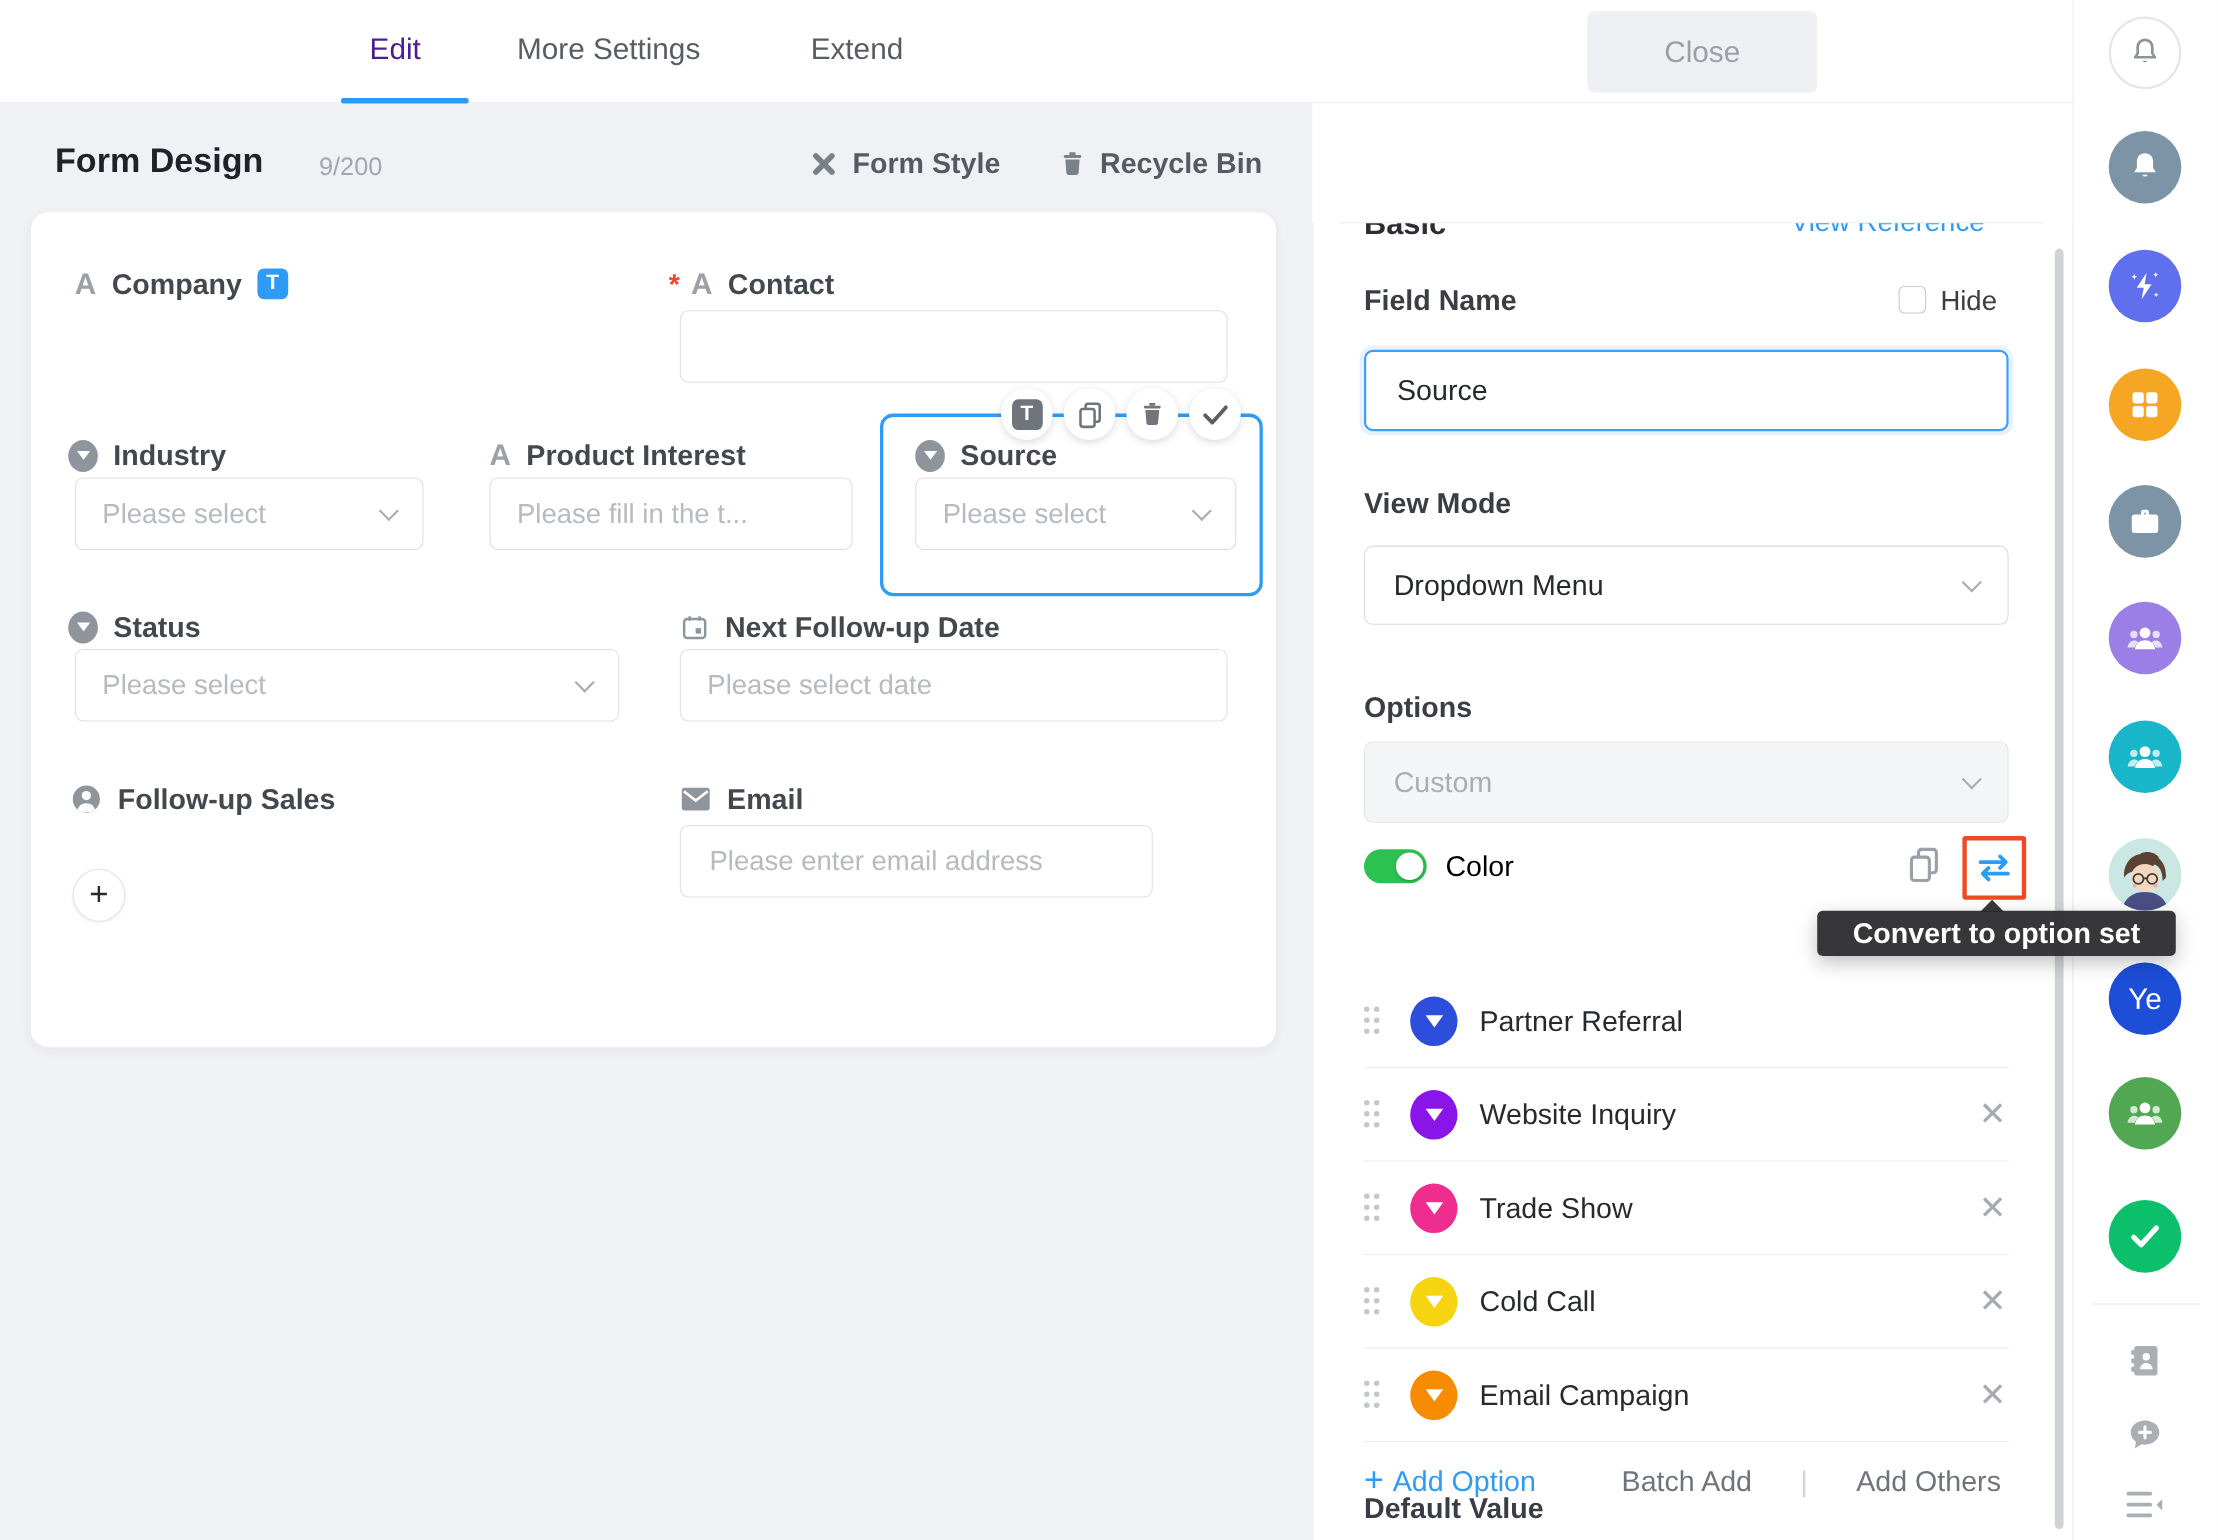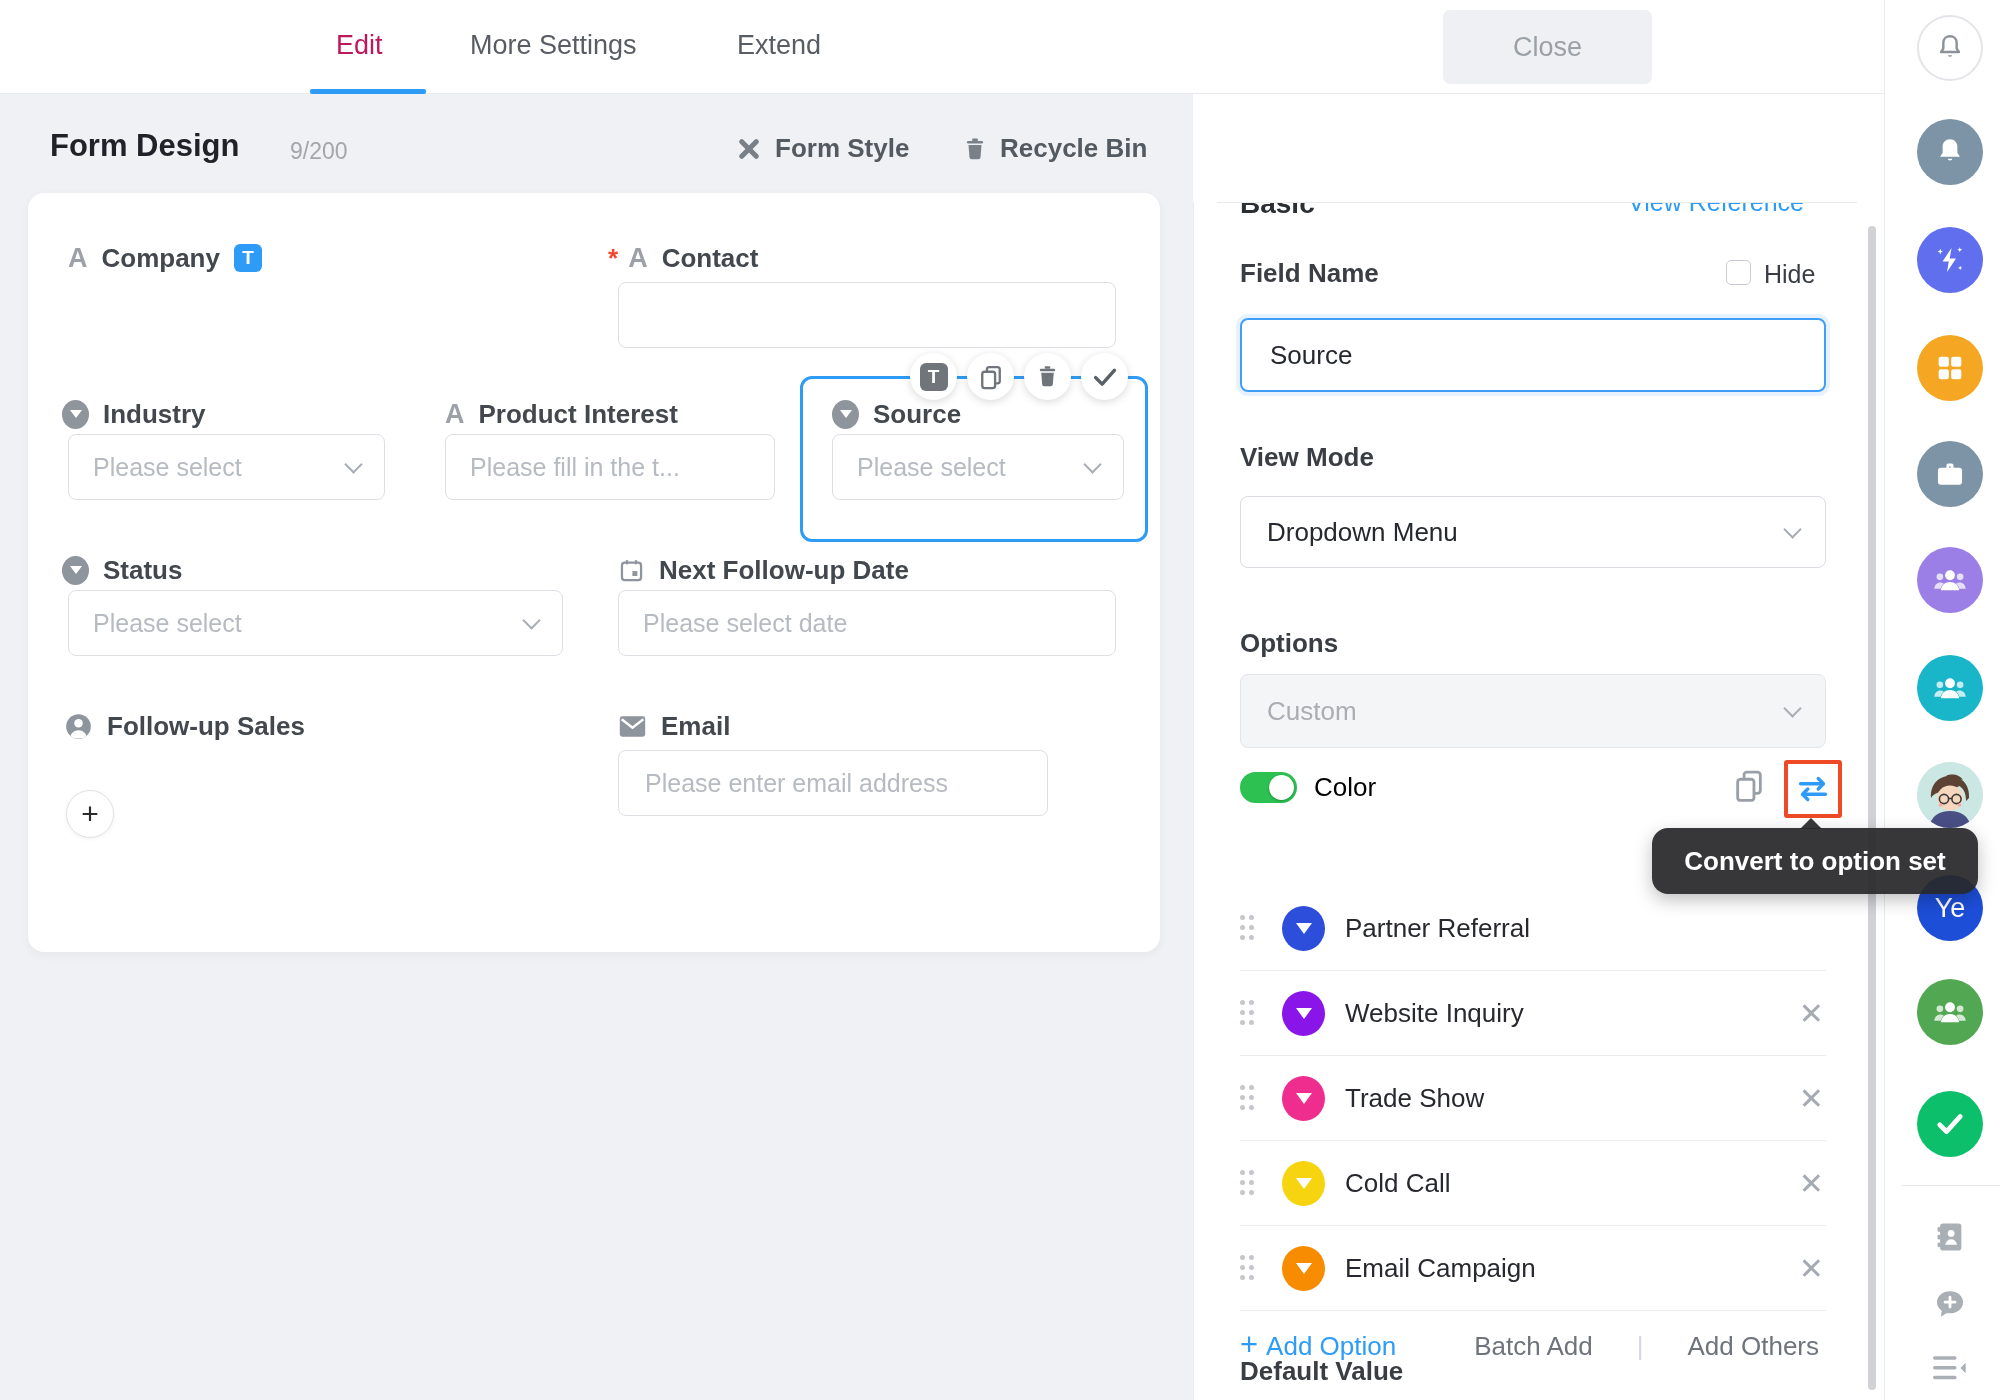--- a/index.html
+++ b/index.html
@@ -4,21 +4,21 @@
 <style>
   html,body{margin:0;padding:0;background:#fff;}
   *{box-sizing:border-box;}
   #page{position:relative;width:2016px;height:1400px;overflow:hidden;
         font-family:"Liberation Sans","DejaVu Sans",sans-serif;background:#fff;color:#25282d;}
   .abs{position:absolute;}
 
   
   #topbar{left:0;top:0;width:1884px;height:94px;background:#fff;border-bottom:1px solid #e9eaee;z-index:30;}
   .tab{position:absolute;top:30px;font-size:27px;color:#585d64;cursor:pointer;}
-  .tab.active{color:#be185d;}
+  .tab.active{color:#4c1d95;}
   #tab-underline{position:absolute;left:310px;top:89px;width:116px;height:5px;background:#2e9cf6;border-radius:2px;}
   .btn{position:absolute;top:10px;height:74px;border-radius:7px;font-size:27px;display:flex;align-items:center;justify-content:center;cursor:pointer;}
   #close-btn{left:1443px;width:209px;background:#eef0f3;color:#9ba0a8;}
   #save-btn{left:1672px;width:196px;background:#2e9cf6;color:#fff;font-weight:bold;}
 
   
   #main{left:0;top:94px;width:1193px;height:1306px;background:#f0f1f4;}
   #form-title{left:50px;top:128px;font-size:31px;font-weight:bold;color:#1f2329;}
   #form-counter{left:290px;top:138px;font-size:23px;color:#a2a6ad;}
   .canvas-action{position:absolute;top:133px;display:flex;align-items:center;gap:12px;font-size:26px;font-weight:600;color:#545a61;cursor:pointer;}
@@ -69,21 +69,21 @@
   #fieldname-input input{border:none;outline:none;width:100%;font-size:26px;color:#25282d;font-family:inherit;}
   .psel{position:absolute;left:1240px;width:586px;height:72px;border:1.5px solid #d9dce1;border-radius:8px;background:#fff;
       display:flex;align-items:center;padding:0 26px;font-size:26px;color:#25282d;cursor:pointer;}
   .psel.disabled{background:#f4f5f7;border-color:#e3e5e9;color:#a9adb4;cursor:default;}
 
   #color-toggle{left:1240px;top:772px;width:57px;height:31px;border-radius:16px;background:#2cc151;cursor:pointer;}
   #color-toggle .knob{position:absolute;right:3px;top:3px;width:25px;height:25px;border-radius:50%;background:#fff;box-shadow:0 1px 3px rgba(0,0,0,.25);}
   #color-label{left:1314px;top:772px;font-size:26px;font-weight:normal;color:#000000;}
   #copy-options-btn{left:1732px;top:768px;cursor:pointer;}
   #convert-btn{left:1784px;top:760px;width:58px;height:58px;border:4px solid #ee4a26;border-radius:3px;display:flex;align-items:center;justify-content:center;cursor:pointer;background:#fff;z-index:12;}
-  #tooltip{left:1652px;top:828px;width:326px;height:66px;background:rgba(40,40,42,.93);border-radius:16px;z-index:40;
+  #tooltip{left:1652px;top:828px;width:326px;height:41px;background:rgba(40,40,42,.93);border-radius:5px;z-index:40;
       display:flex;align-items:center;justify-content:center;color:#fff;font-size:26px;font-weight:bold;box-shadow:0 6px 18px rgba(0,0,0,.25);}
   #tooltip .tip-arrow{position:absolute;top:-10px;left:148px;width:0;height:0;border-left:11px solid transparent;border-right:11px solid transparent;border-bottom:11px solid rgba(40,40,42,.93);}
 
   .opt-row{position:absolute;left:1240px;width:586px;height:85px;border-bottom:1px solid #ececef;display:flex;align-items:center;}
   .drag{width:14px;height:26px;display:grid;grid-template-columns:5px 5px;grid-gap:4px 4px;margin-right:28px;flex:none;}
   .drag i{width:5px;height:5px;border-radius:50%;background:#c4c7cc;}
   .opt-dot{width:43px;height:45px;border-radius:50%;display:flex;align-items:center;justify-content:center;margin-right:20px;flex:none;}
   .opt-dot i{width:0;height:0;border-left:8px solid transparent;border-right:8px solid transparent;border-top:11px solid #fff;}
   .opt-label{font-size:26px;color:#27292e;}
   .opt-x{margin-left:auto;font-size:30px;color:#a6abb3;cursor:pointer;padding-right:2px;}

